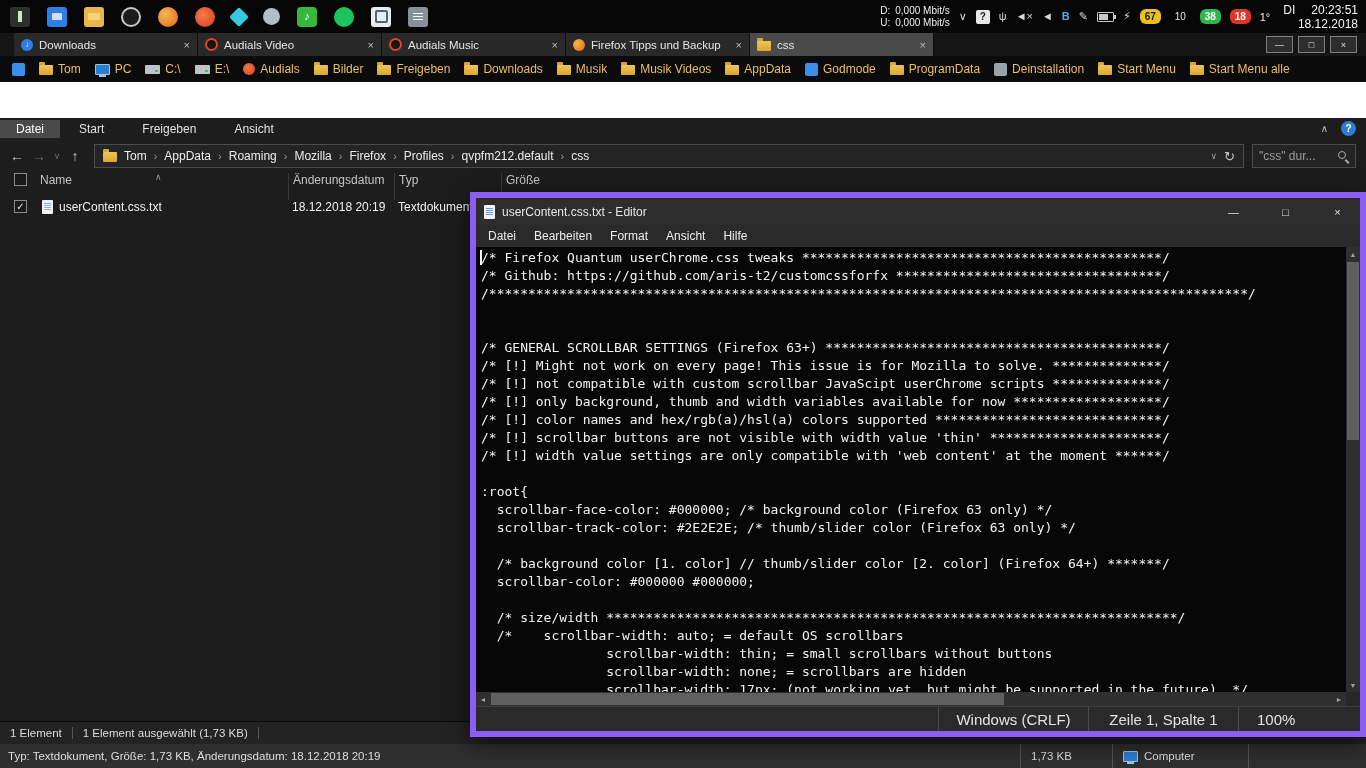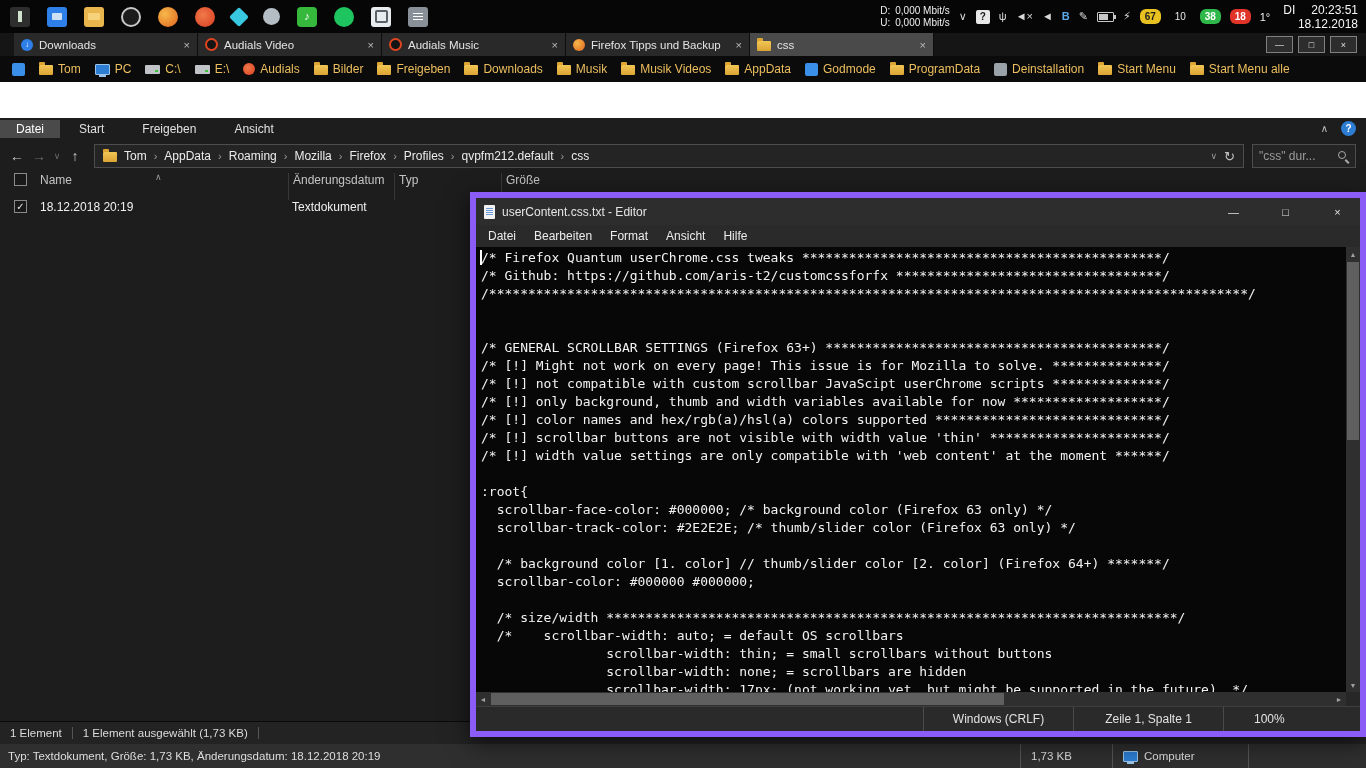--- a/index.html
+++ b/index.html
@@ -150,25 +150,25 @@
            font-size:7px;color:#a0a0a0}
   .np-arrv.up{top:0}.np-arrv.down{bottom:0}
   .np-vthumb{position:absolute;left:1px;right:1px;top:15px;height:178px;background:#5f5f5f}
   .np-hscroll{height:14px;background:#2f2f2f;position:relative;flex:none}
   .np-arrh{position:absolute;top:0;width:14px;height:14px;display:flex;align-items:center;justify-content:center;
            font-size:7px;color:#a0a0a0}
   .np-arrh.left{left:0}.np-arrh.right{right:14px}
   .np-hthumb{position:absolute;left:15px;top:1px;height:12px;width:58%;background:#5f5f5f}
   .np-corner{position:absolute;right:0;top:0;width:14px;height:14px;background:#272727}
   .np-status{height:24px;background:#2a2a2a;border-top:1px solid #3e3e3e;display:flex;align-items:flex-start;
-             font-size:12px;color:#e2e2e2;flex:none}
+             font-size:15px;color:#e2e2e2;flex:none}
   .np-seg{border-left:1px solid #4a4a4a;height:100%;display:flex;align-items:center;justify-content:center;box-sizing:border-box}
   .np-seg.fill{flex:1;border-left:none}
   .np-seg.s1{width:150px}.np-seg.s2{width:150px}
-  .np-seg.s3{width:137px;justify-content:flex-start;padding-left:30px}
+  .np-seg.s3{width:122px;justify-content:flex-start;padding-left:18px}
 </style>
 </head>
 <body>
 
 <div class="taskbar">
   <div class="tb-apps">
     <span class="tb-app a1"></span>
     <span class="tb-app a2"></span>
     <span class="tb-app a3"></span>
     <span class="tb-app a4"></span>
@@ -384,20 +384,24 @@
         <span>Größe</span>
       </span>
     <span class="sort">∧</span>
   </div>
   <div class="ex-row">
     <span class="rcell">
         <span class="checkbox">
           <i>✓</i>
         </span>
       </span>
+    <span class="rcell">
+        <span class="ic-doc"></span>
+        <span>userContent.css.txt</span>
+      </span>
     <span class="rcell">18.12.2018 20:19</span>
     <span class="rcell">Textdokument</span>
     <span class="rcell"></span>
   </div>
   <div class="ex-status">
     <span>1 Element</span>
     <span class="vsep"></span>
     <span>1 Element ausgewählt (1,73 KB)</span>
     <span class="vsep"></span>
   </div>

